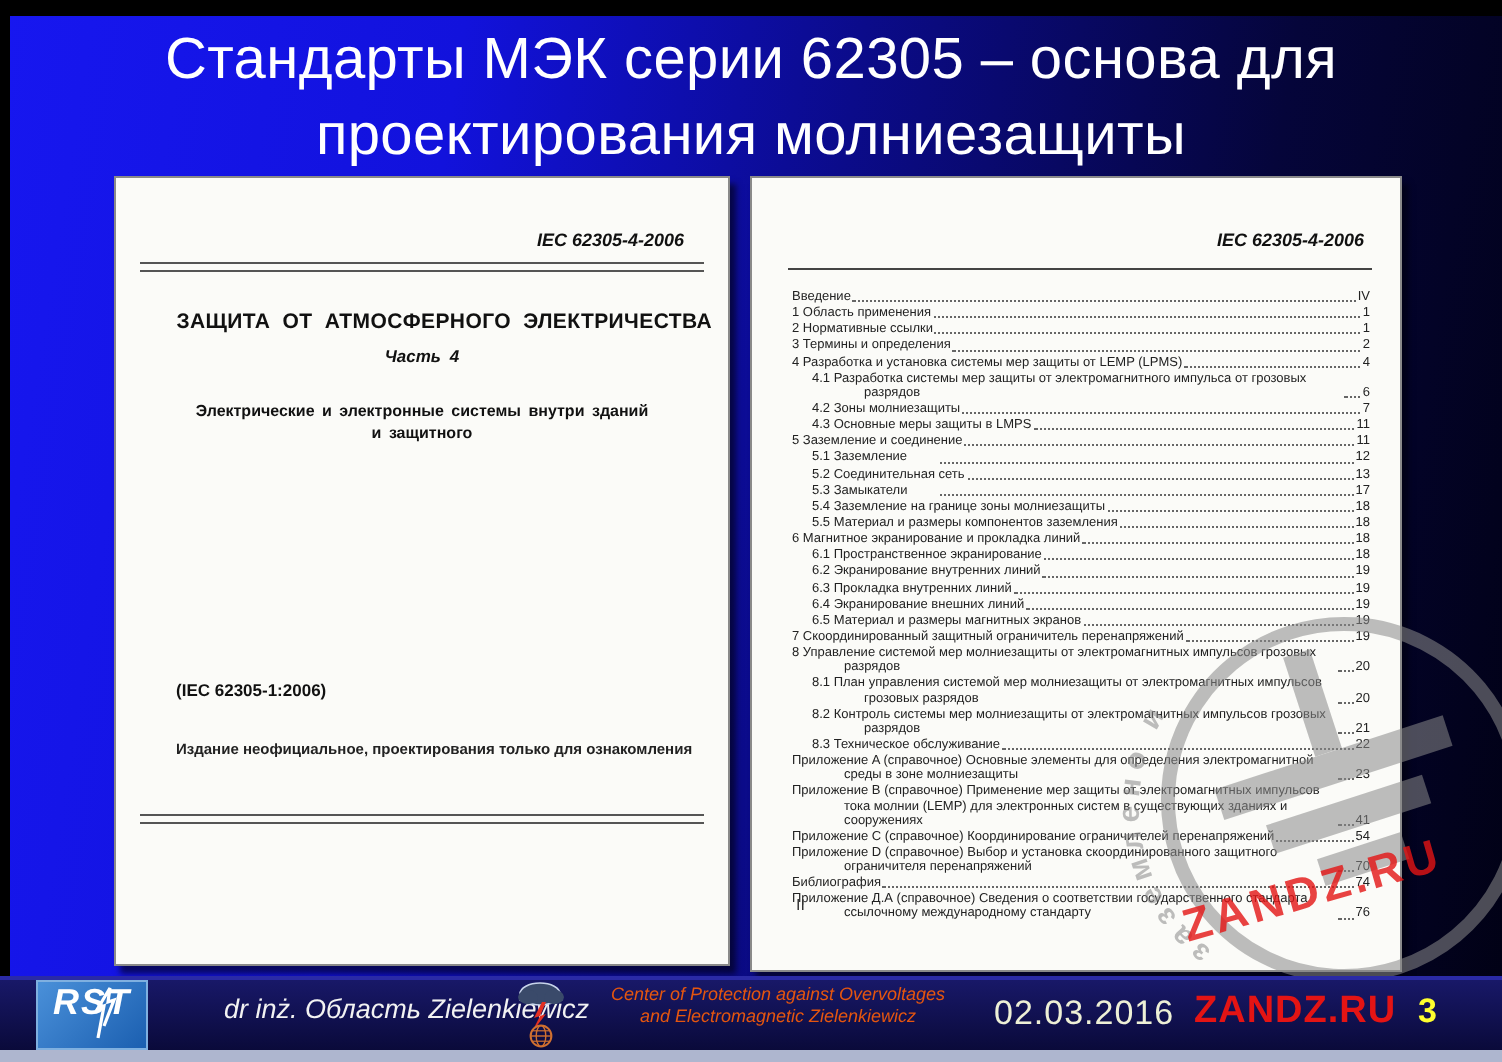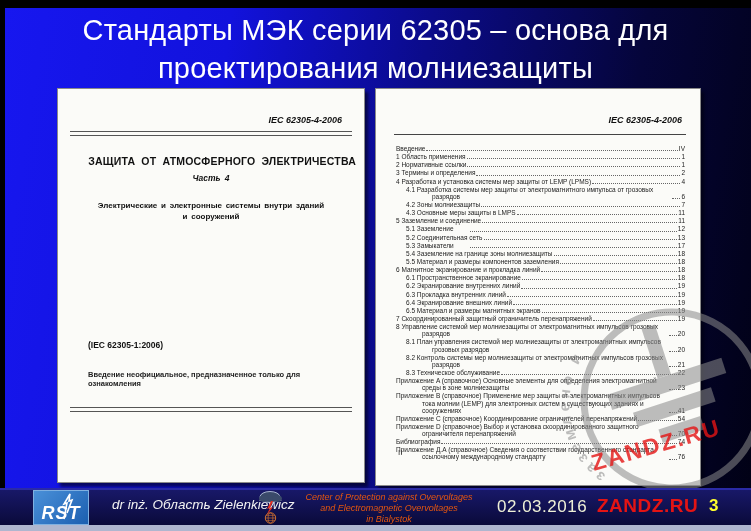--- a/index.html
+++ b/index.html
@@ -47,23 +47,23 @@
   .toc-dots{flex:1 1 8px;min-width:8px;border-bottom:1px dotted #666;margin:0 1px 1px 1px;}
   .toc-page{font-size:6.5px;line-height:1.1;color:#222;}
   .rp-pagenum{position:absolute;bottom:28px;left:22px;font-size:8px;color:#333;}
 
   .stamp{position:absolute;left:552px;top:295px;width:240px;height:212px;overflow:visible;pointer-events:none;}
 
   .footer{position:absolute;left:0;top:488px;width:751px;height:37px;
     background:linear-gradient(#181868,#0a0a3a);border-top:2px solid #2a2aa6;box-sizing:border-box;}
   .bottom-strip{position:absolute;left:0;top:525px;width:751px;height:6px;background:#aeb6cf;}
 
-  .logo{position:absolute;left:33px;top:490px;width:54px;height:33px;
+  .logo{position:absolute;left:18px;top:490px;width:54px;height:33px;
     background:linear-gradient(135deg,#4a90d9,#1b5fb0);border:1px solid #7fb0e0;
-    display:flex;align-items:flex-end;justify-content:center;}
+    display:flex;align-items:flex-start;justify-content:center;}
   .logo-text{color:#fff;font-style:italic;font-weight:bold;font-size:18px;letter-spacing:1px;}
   .logo-arrow{position:absolute;left:0;top:0;width:54px;height:33px;}
 
   .author{position:absolute;left:112px;top:497px;color:#f2f2f2;
     font-style:italic;font-size:13.5px;white-space:nowrap;}
 
   .center-icon{position:absolute;left:257px;top:489px;width:27px;height:35px;}
   .center-text{position:absolute;left:288px;top:492px;width:202px;text-align:center;
     font-weight:normal;font-style:italic;font-size:9px;line-height:1.2;}
 
@@ -83,24 +83,24 @@
     <div>проектирования молниезащиты</div>
   </div>
 
   <div class="page left">
     <div class="doc-header lp-header">IEC 62305-4-2006</div>
     <div class="rule-double lp-rule-top"></div>
     <div class="lp-title">ЗАЩИТА ОТ АТМОСФЕРНОГО ЭЛЕКТРИЧЕСТВА</div>
     <div class="lp-part">Часть 4</div>
     <div class="lp-sub">
       <div>Электрические и электронные системы внутри зданий</div>
-      <div>и сооружений</div>
+      <div>и защитного</div>
     </div>
     <div class="lp-ref">(IEC 62305-1:2006)</div>
-    <div class="lp-note">Введение неофициальное, предназначенное только для ознакомления</div>
+    <div class="lp-note">Издание неофициальное, проектирования только для ознакомления</div>
     <div class="rule-double lp-rule-bottom"></div>
   </div>
 
   <div class="page right">
     <div class="doc-header rp-header">IEC 62305-4-2006</div>
     <div class="rp-rule"></div>
     <div class="toc">
 
     <div class="toc-item lvl0">
           <span class="toc-text">Введение</span>
@@ -298,22 +298,21 @@
     <path d="M14 12 L10 20 L13 19 L9 27 L16 18 L13 19 L16 12 Z" fill="#e53022"></path>
     <circle cx="13.5" cy="29" r="5.2" fill="none" stroke="#d07030" stroke-width="1"></circle>
     <ellipse cx="13.5" cy="29" rx="2.4" ry="5.2" fill="none" stroke="#d07030" stroke-width="0.7"></ellipse>
     <line x1="8.3" y1="29" x2="18.7" y2="29" stroke="#d07030" stroke-width="0.7"></line>
     <line x1="9" y1="26.4" x2="18" y2="26.4" stroke="#d07030" stroke-width="0.6"></line>
     <line x1="9" y1="31.6" x2="18" y2="31.6" stroke="#d07030" stroke-width="0.6"></line>
   </svg>
 
   <div class="center-text" style="color:#e5560f;">
     <div>Center of Protection against Overvoltages</div>
-    <div>and Electromagnetic Overvoltages</div>
-    <div>in Bialystok</div>
+    <div>and Electromagnetic Zielenkiewicz</div>
   </div>
 
   <div class="date" style="color:#eef0d6;">02.03.2016</div>
   <div class="brand" style="color:#e41414;">ZANDZ.RU</div>
   <div class="slide-number" style="color:#ffff2e;">3</div>
 
   <div class="bottom-strip"></div>
 </div>
 
 </body></html>

